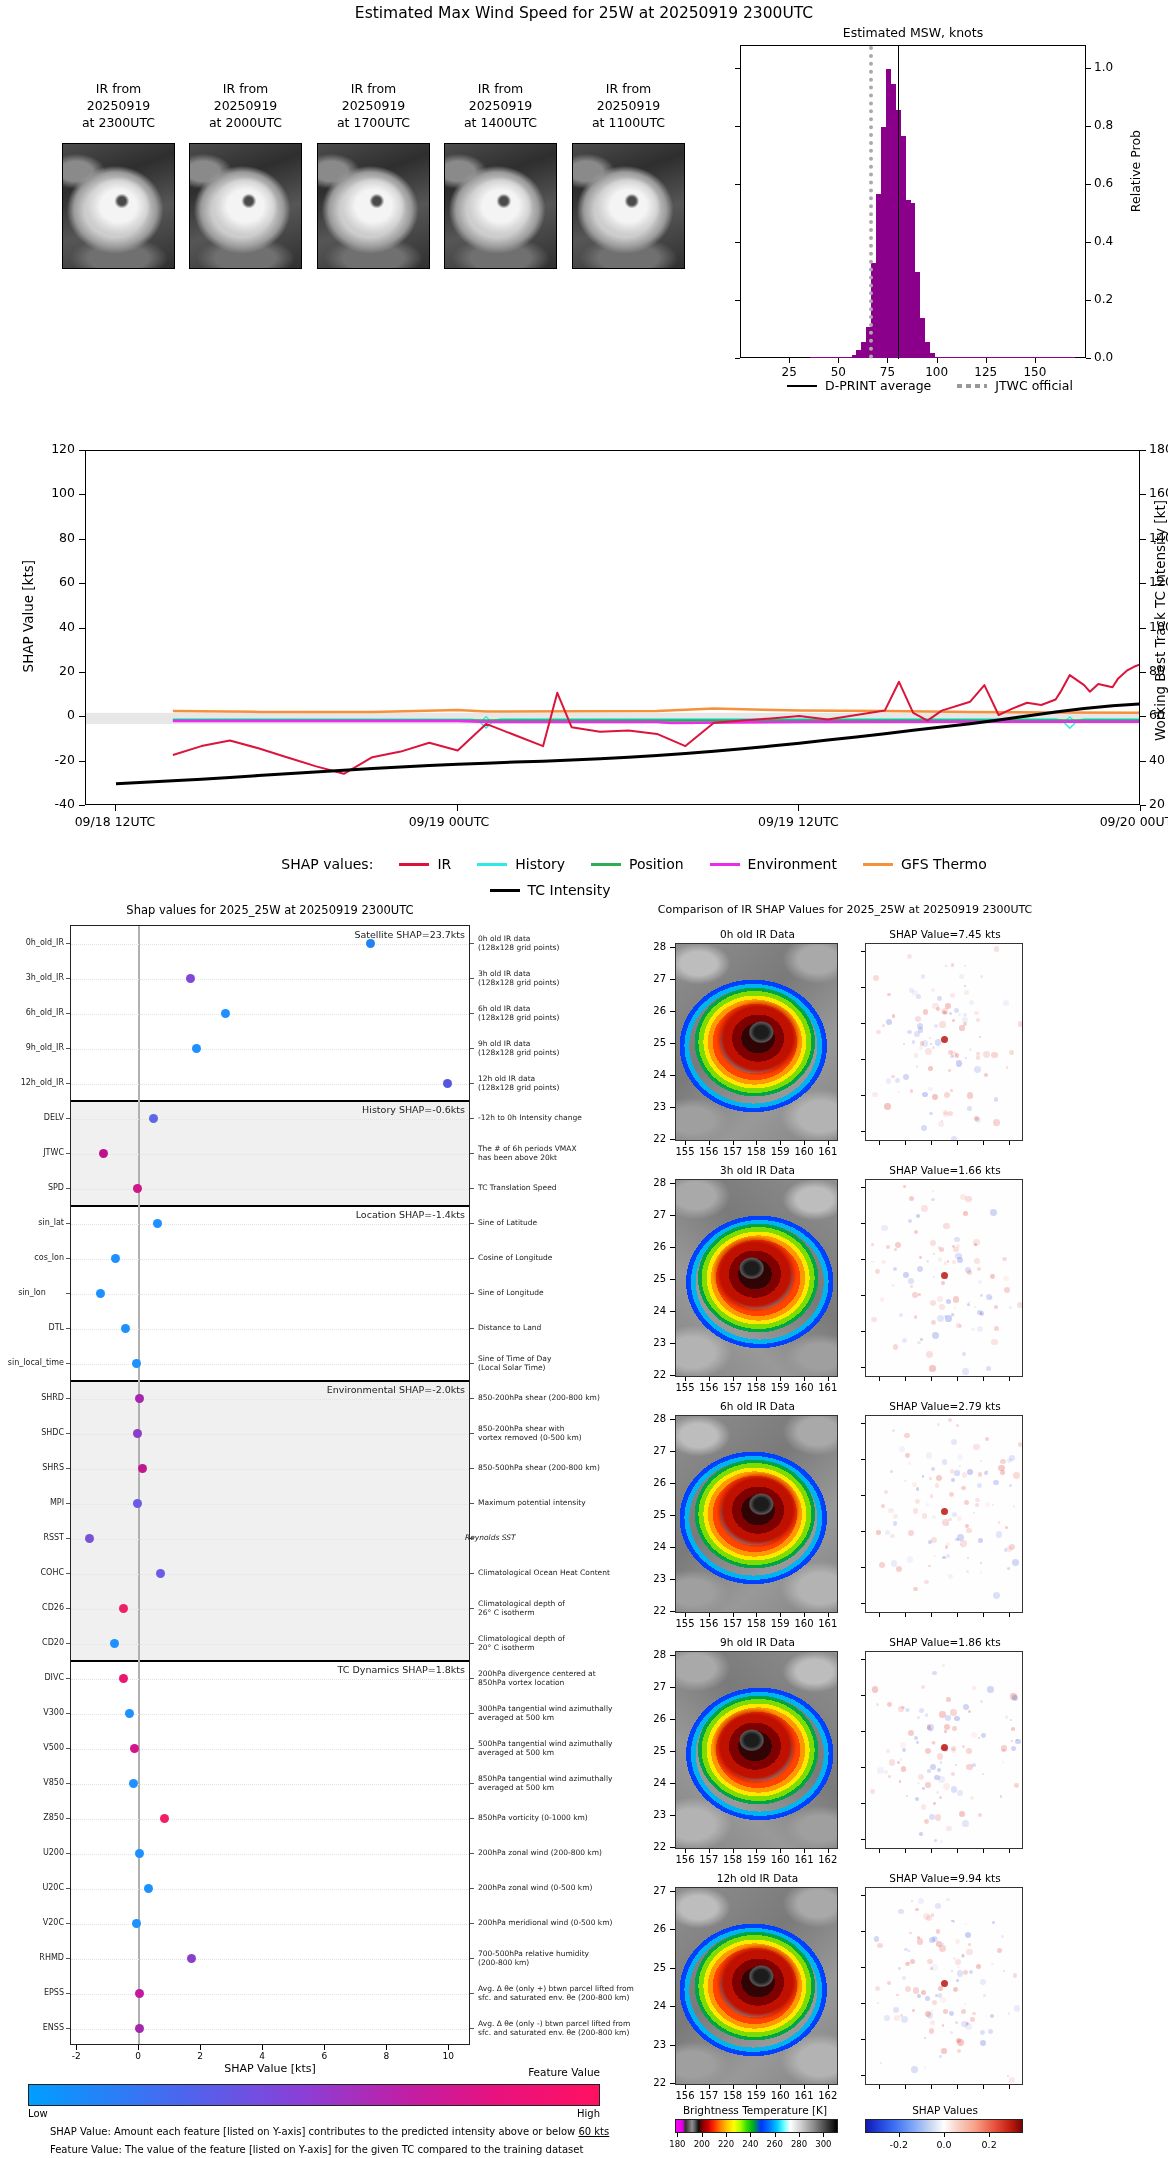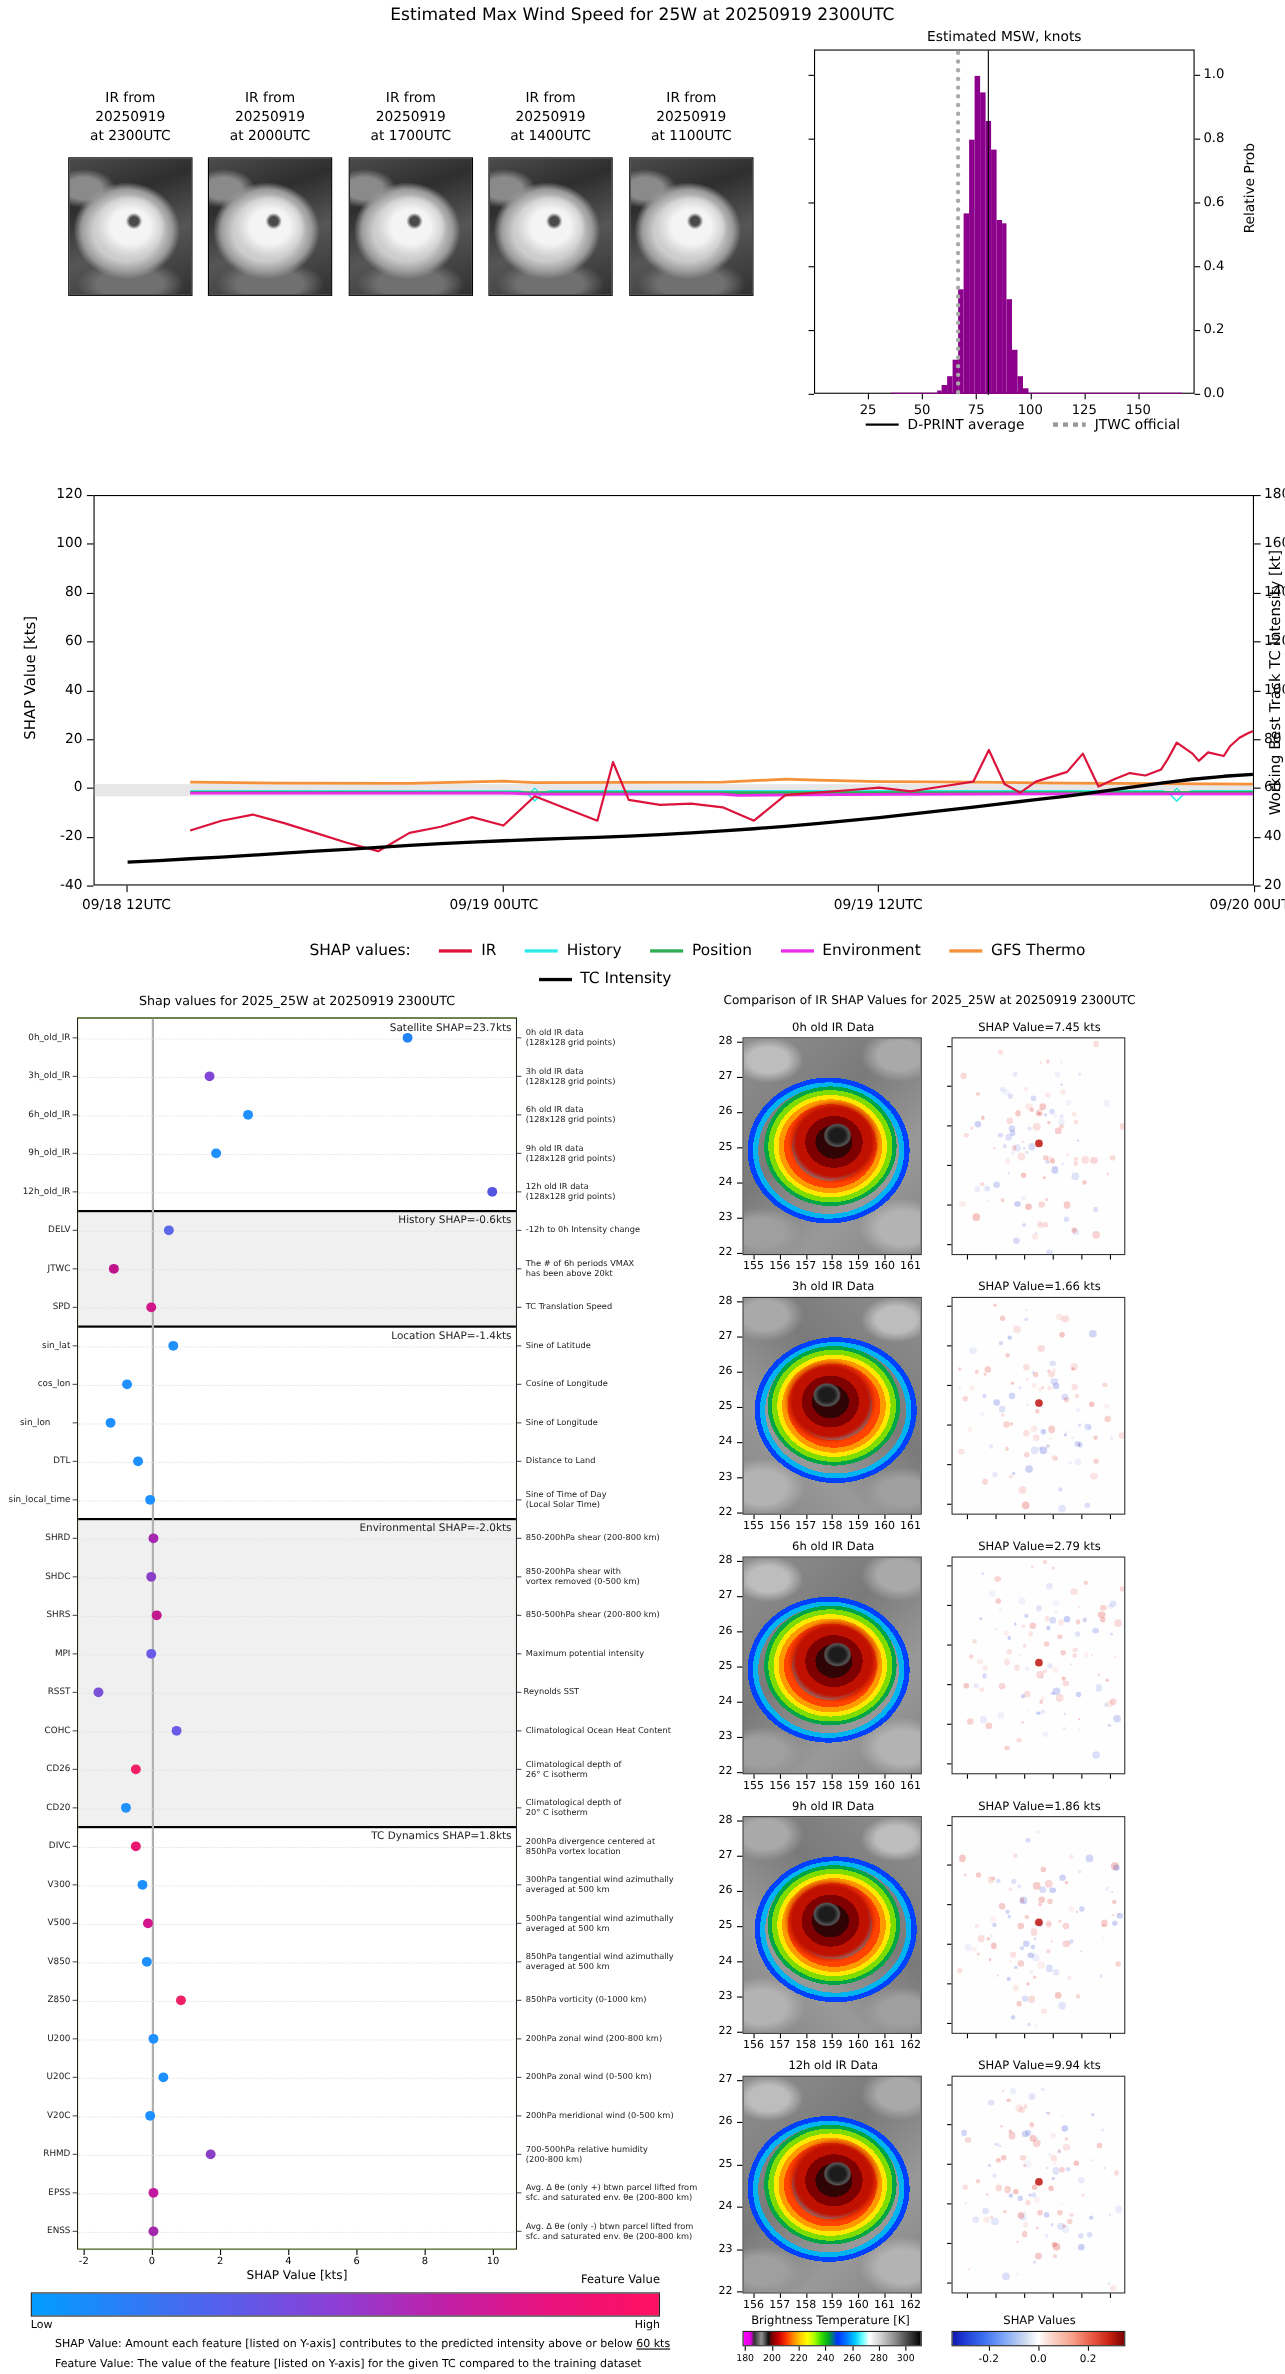--- a/index.html
+++ b/index.html
@@ -216,21 +216,21 @@
         <span class="sw" style="background: rgb(234, 45, 234);"></span>
         <span>Environment</span>
       </div>
       <div class="legend-item">
         <span class="sw" style="background: rgb(245, 145, 58);"></span>
         <span>GFS Thermo</span>
       </div>
     </div>
 
   <div class="abs ctr" style="top:903px;left:20px;width:500px;font-size:11.5px;">Shap values for 2025_25W at 20250919 2300UTC</div>
-  <div id="dot-box" class="abs" style="left:70px;top:925px;width:400px;height:1120px;border:1.2px solid #222;box-sizing:border-box;background:#84cc16;overflow:hidden;">
+  <div id="dot-box" class="abs" style="left:70px;top:925px;width:400px;height:1120px;border:1.2px solid #222;box-sizing:border-box;background:#14b8a6;overflow:hidden;">
       <div style="position: absolute; left: 0px; top: 0px; width: 400px; height: 175px; background: rgb(255, 255, 255);"></div>
       <div style="position: absolute; left: 0px; top: 175px; width: 400px; height: 105px; background: rgb(240, 240, 240);"></div>
       <div style="position: absolute; left: 0px; top: 174px; width: 400px; height: 2px; background: rgb(0, 0, 0);"></div>
       <div style="position: absolute; left: 0px; top: 280px; width: 400px; height: 175px; background: rgb(255, 255, 255);"></div>
       <div style="position: absolute; left: 0px; top: 279px; width: 400px; height: 2px; background: rgb(0, 0, 0);"></div>
       <div style="position: absolute; left: 0px; top: 455px; width: 400px; height: 280px; background: rgb(240, 240, 240);"></div>
       <div style="position: absolute; left: 0px; top: 454px; width: 400px; height: 2px; background: rgb(0, 0, 0);"></div>
       <div style="position: absolute; left: 0px; top: 735px; width: 400px; height: 385px; background: rgb(255, 255, 255);"></div>
       <div style="position: absolute; left: 0px; top: 734px; width: 400px; height: 2px; background: rgb(0, 0, 0);"></div>
       <div style="position: absolute; left: 67.4671px; top: 0px; width: 1.5px; height: 1120px; background: rgb(176, 176, 176);"></div>
@@ -377,21 +377,21 @@
       <div style="position: absolute; left: 66px; top: 1467.5px; width: 4px; height: 1px; background: rgb(85, 85, 85);"></div>
       <div style="position: absolute; left: 470px; top: 1467.5px; width: 4px; height: 1px; background: rgb(85, 85, 85);"></div>
       <div class="pre" style="position: absolute; left: 478px; top: 1462.5px; width: 190px; font-size: 7.5px; line-height: 9.5px; color: rgb(34, 34, 34);">850-500hPa shear (200-800 km)</div>
       <div style="position: absolute; left: 0px; top: 1497.5px; width: 64px; text-align: right; font-size: 8px; color: rgb(34, 34, 34);">MPI</div>
       <div style="position: absolute; left: 66px; top: 1502.5px; width: 4px; height: 1px; background: rgb(85, 85, 85);"></div>
       <div style="position: absolute; left: 470px; top: 1502.5px; width: 4px; height: 1px; background: rgb(85, 85, 85);"></div>
       <div class="pre" style="position: absolute; left: 478px; top: 1497.5px; width: 190px; font-size: 7.5px; line-height: 9.5px; color: rgb(34, 34, 34);">Maximum potential intensity</div>
       <div style="position: absolute; left: 0px; top: 1532.5px; width: 64px; text-align: right; font-size: 8px; color: rgb(34, 34, 34);">RSST</div>
       <div style="position: absolute; left: 66px; top: 1537.5px; width: 4px; height: 1px; background: rgb(85, 85, 85);"></div>
       <div style="position: absolute; left: 470px; top: 1537.5px; width: 4px; height: 1px; background: rgb(85, 85, 85);"></div>
-      <div class="pre" style="position: absolute; left: 476px; top: 1532.5px; width: 190px; font-size: 7.5px; line-height: 9.5px; color: rgb(34, 34, 34);">Reynolds SST</div>
+      <div class="pre" style="position: absolute; left: 465px; top: 1532.5px; width: 190px; font-size: 7.5px; line-height: 9.5px; color: rgb(34, 34, 34); font-style: italic;">Reynolds SST</div>
       <div style="position: absolute; left: 0px; top: 1567.5px; width: 64px; text-align: right; font-size: 8px; color: rgb(34, 34, 34);">COHC</div>
       <div style="position: absolute; left: 66px; top: 1572.5px; width: 4px; height: 1px; background: rgb(85, 85, 85);"></div>
       <div style="position: absolute; left: 470px; top: 1572.5px; width: 4px; height: 1px; background: rgb(85, 85, 85);"></div>
       <div class="pre" style="position: absolute; left: 478px; top: 1567.5px; width: 190px; font-size: 7.5px; line-height: 9.5px; color: rgb(34, 34, 34);">Climatological Ocean Heat Content</div>
       <div style="position: absolute; left: 0px; top: 1602.5px; width: 64px; text-align: right; font-size: 8px; color: rgb(34, 34, 34);">CD26</div>
       <div style="position: absolute; left: 66px; top: 1607.5px; width: 4px; height: 1px; background: rgb(85, 85, 85);"></div>
       <div style="position: absolute; left: 470px; top: 1607.5px; width: 4px; height: 1px; background: rgb(85, 85, 85);"></div>
       <div class="pre" style="position: absolute; left: 478px; top: 1598.5px; width: 190px; font-size: 7.5px; line-height: 9.5px; color: rgb(34, 34, 34);">Climatological depth of
 26° C isotherm</div>
       <div style="position: absolute; left: 0px; top: 1637.5px; width: 64px; text-align: right; font-size: 8px; color: rgb(34, 34, 34);">CD20</div>

